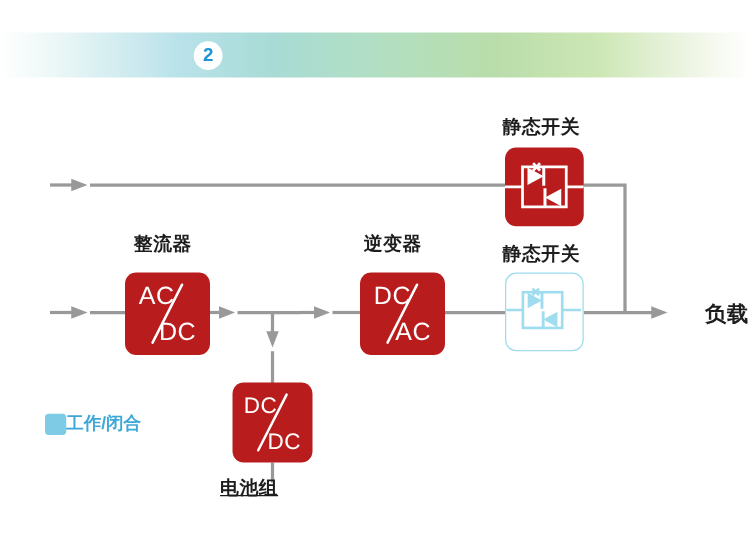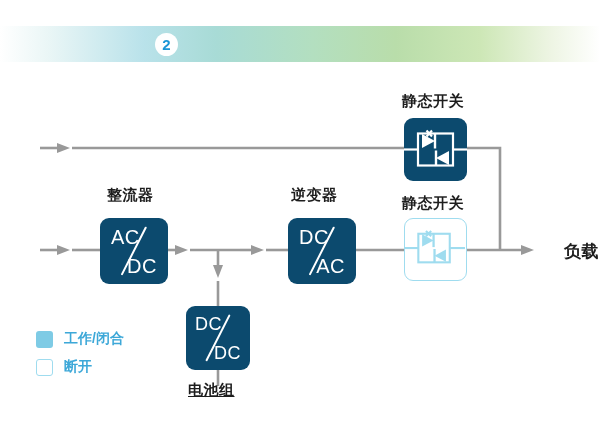--- a/index.html
+++ b/index.html
@@ -38,21 +38,21 @@
     margin-left:14px;color:#ffffff;font-size:19px;font-weight:bold;
     letter-spacing:1.2px;
     text-shadow:0 0 1px rgba(120,150,140,.35);
   }
 
   
   svg.diagram{position:absolute;left:0;top:0;width:600px;height:428px;}
 
   
   .blk{position:absolute;border-radius:9px;box-sizing:border-box;}
-  .blk.filled{background:#0c4a6e;}
+  .blk.filled{background:#b91c1c;}
   .blk.open{background:#ffffff;border:1.6px solid #9fdcef;}
   .blk .conv{position:absolute;left:0;top:0;width:100%;height:100%;}
   .conv-top,.conv-bot{
     position:absolute;color:#ffffff;font-size:20px;font-weight:500;
     letter-spacing:.5px;
   }
   .conv-top{left:11px;top:8px;}
   .conv-bot{right:11px;bottom:6px;}
   .slash{
     position:absolute;background:#ffffff;width:2.4px;
@@ -67,21 +67,21 @@
     white-space:nowrap;letter-spacing:.5px;
   }
   .lbl.load{font-size:17px;}
 
   
   .legend{position:absolute;left:36px;top:330px;}
   .leg-row{display:flex;align-items:center;margin-bottom:10px;}
   .sw{width:17px;height:17px;border-radius:3px;box-sizing:border-box;}
   .sw.filled{background:#7ecbe5;}
   .sw.open{background:#ffffff;border:1.8px solid #9fdcef;}
-  .leg-txt{margin-left:11px;color:#3da8d8;font-size:14px;font-weight:bold;white-space:nowrap;}
+  .leg-txt{margin-left:0;color:#3da8d8;font-size:14px;font-weight:bold;white-space:nowrap;}
 </style>
 </head>
 <body>
 
 <div id="stage">
 
   <div class="banner">
     <div class="banner-inner">
       <div class="badge">2</div>
     </div>
@@ -141,21 +141,21 @@
     </div>
   </div>
 
   <div class="blk filled" style="left:186px;top:306px;width:64px;height:64px;">
     <div class="conv">
       <span class="conv-top" style="font-size:18px;left:9px;top:8px;">DC</span>
       <span class="slash"></span>
       <span class="conv-bot" style="font-size:18px;right:9px;bottom:6px;">DC</span>
     </div>
   </div>
-  <div class="lbl" style="left:188px;top:381px;text-decoration:underline;">电池组</div>
+  <div class="lbl" style="left:176px;top:381px;text-decoration:underline;">电池组</div>
 
   <div class="lbl" style="left:402px;top:92px;">静态开关</div>
   <div class="blk filled" style="left:404px;top:118px;width:63px;height:63px;">
     <svg viewBox="0 0 63 63" width="63" height="63">
       <g stroke="#ffffff" stroke-width="2.2" fill="none" stroke-linejoin="miter">
         <rect x="14" y="15.5" width="35" height="32"></rect>
         <line x1="0" y1="31.5" x2="14" y2="31.5"></line>
         <line x1="49" y1="31.5" x2="63" y2="31.5"></line>
         <path d="M18 16 L18 30 L31 23 Z" fill="#ffffff" stroke="none"></path>
         <path d="M31 15.5 L31 30.5" stroke-width="2.4"></path>
@@ -182,19 +182,15 @@
     </svg>
   </div>
 
   <div class="lbl load" style="left:564px;top:240px;">负载</div>
 
   <div class="legend">
     <div class="leg-row">
       <span class="sw filled"></span>
       <span class="leg-txt">工作/闭合</span>
     </div>
-    <div class="leg-row">
-      <span class="sw open"></span>
-      <span class="leg-txt">断开</span>
-    </div>
   </div>
 
 </div>
 
 </body></html>

